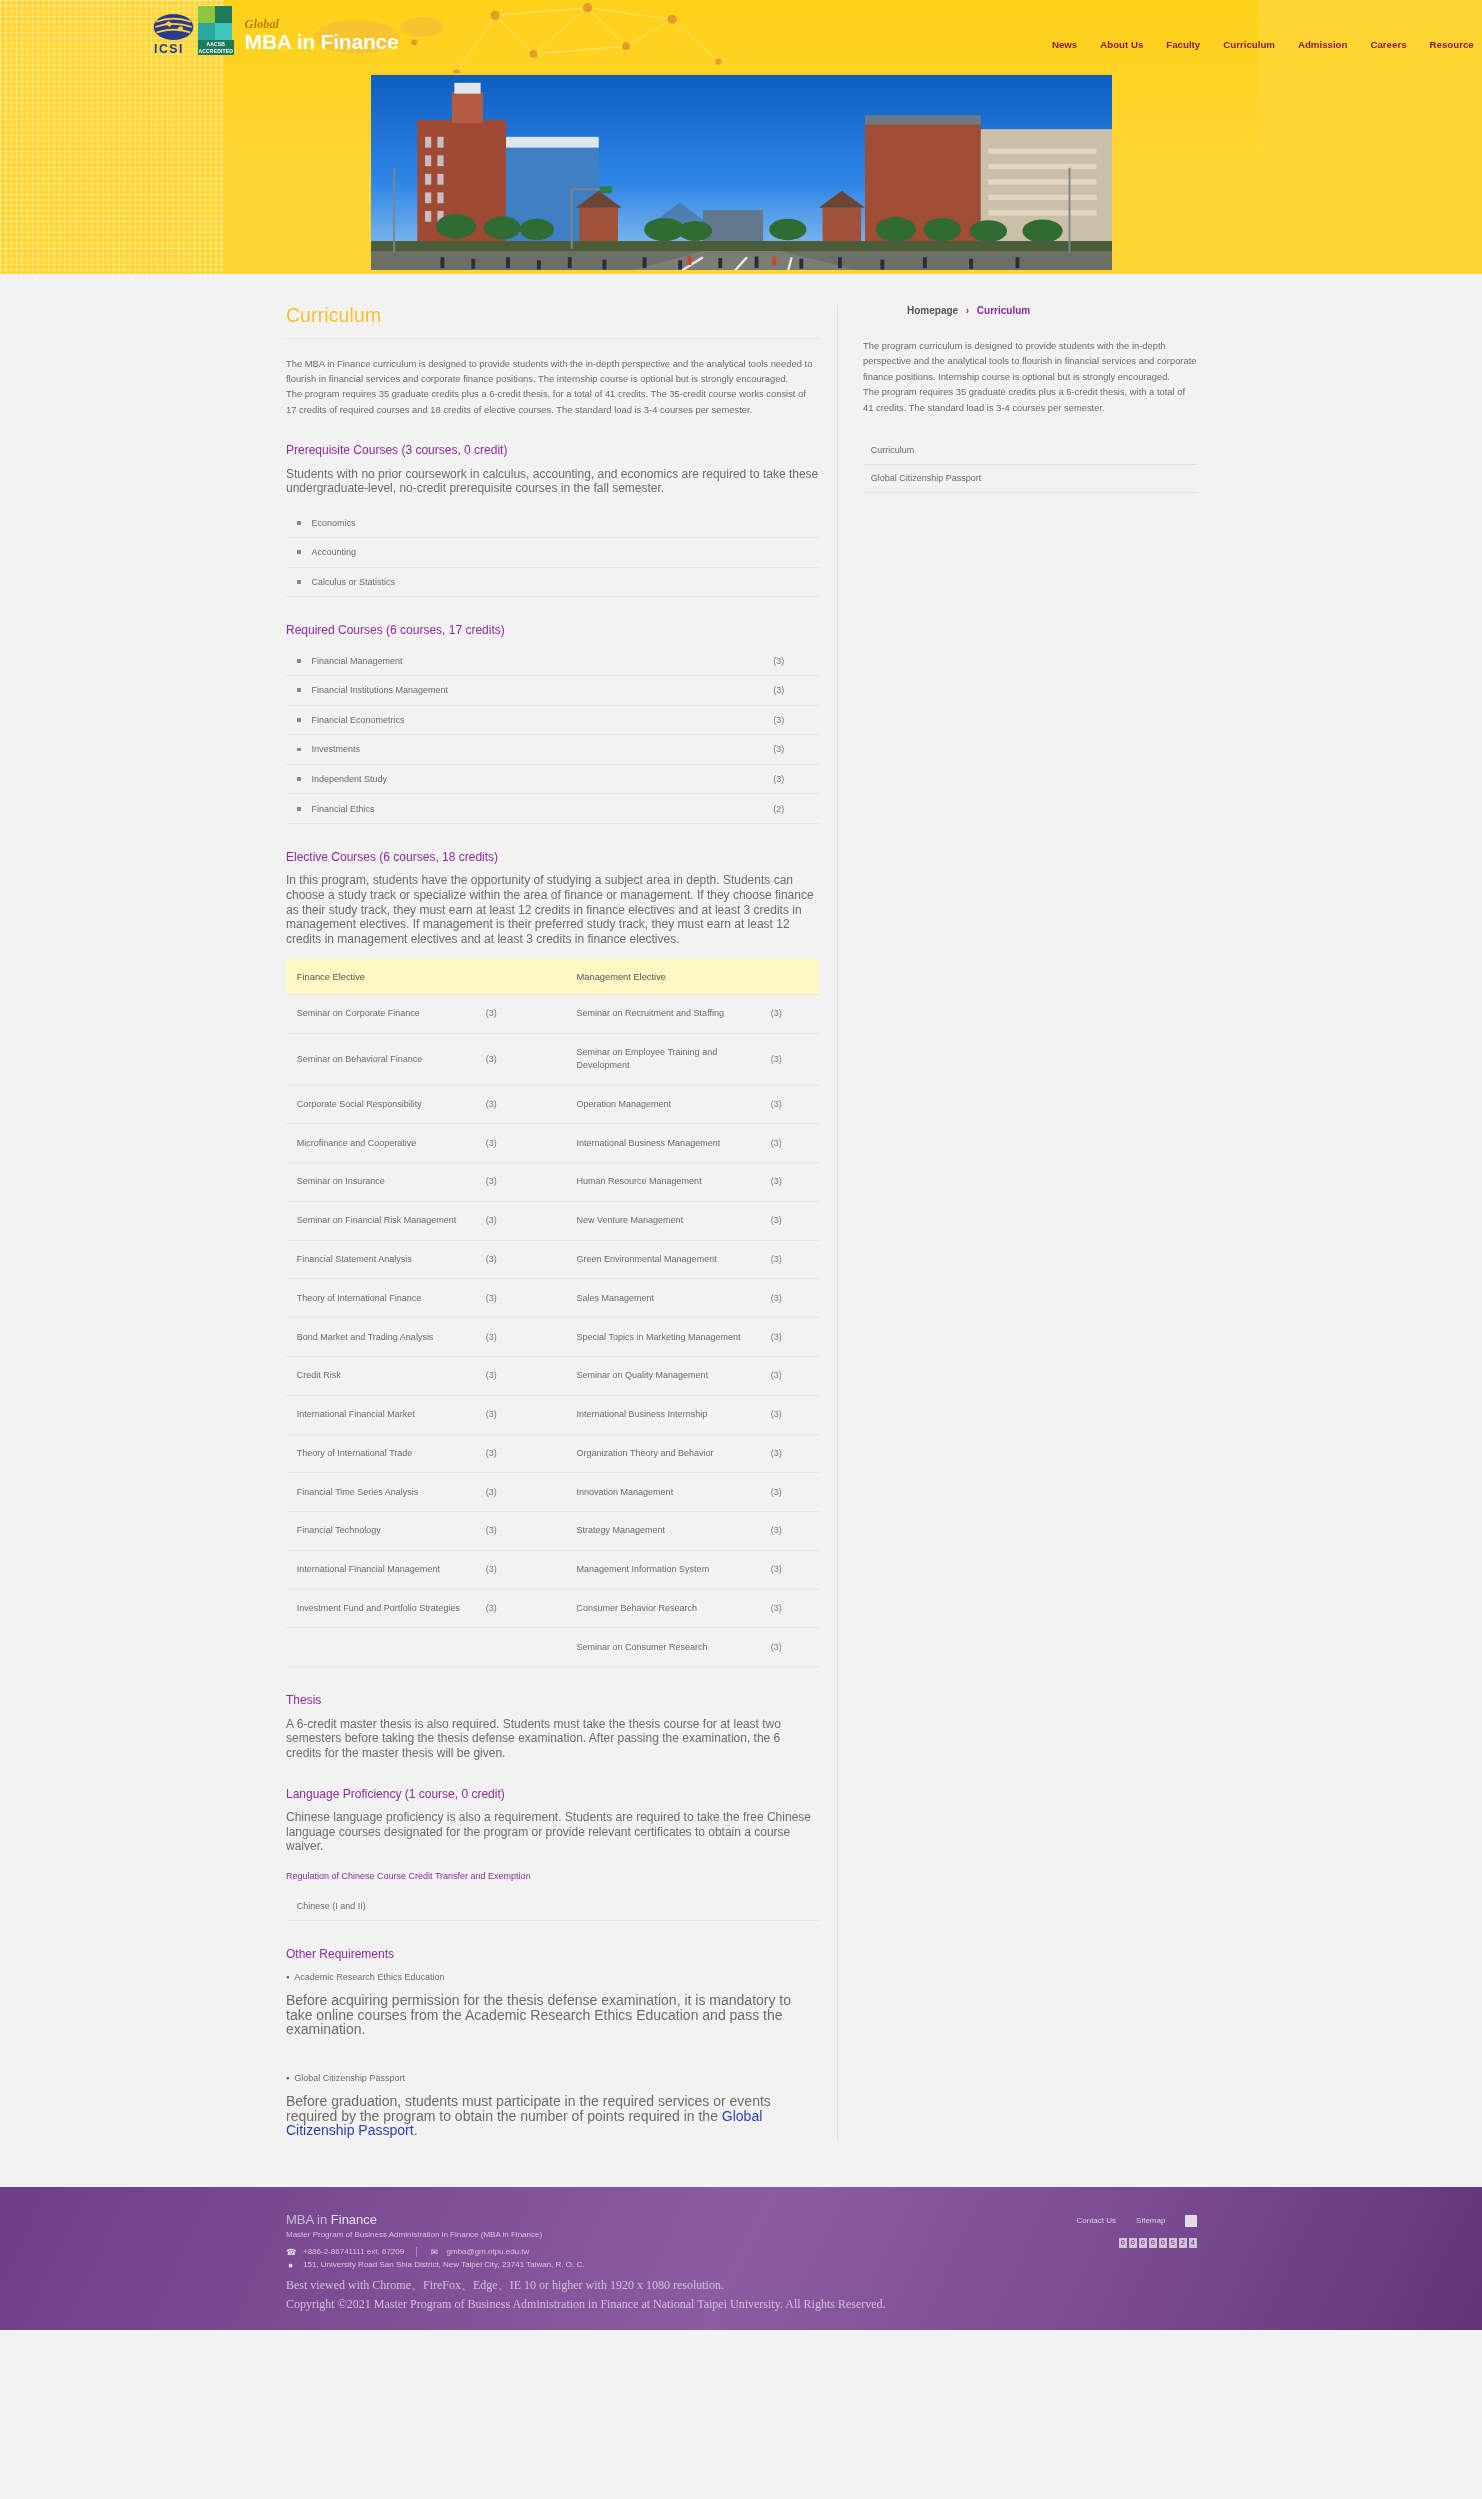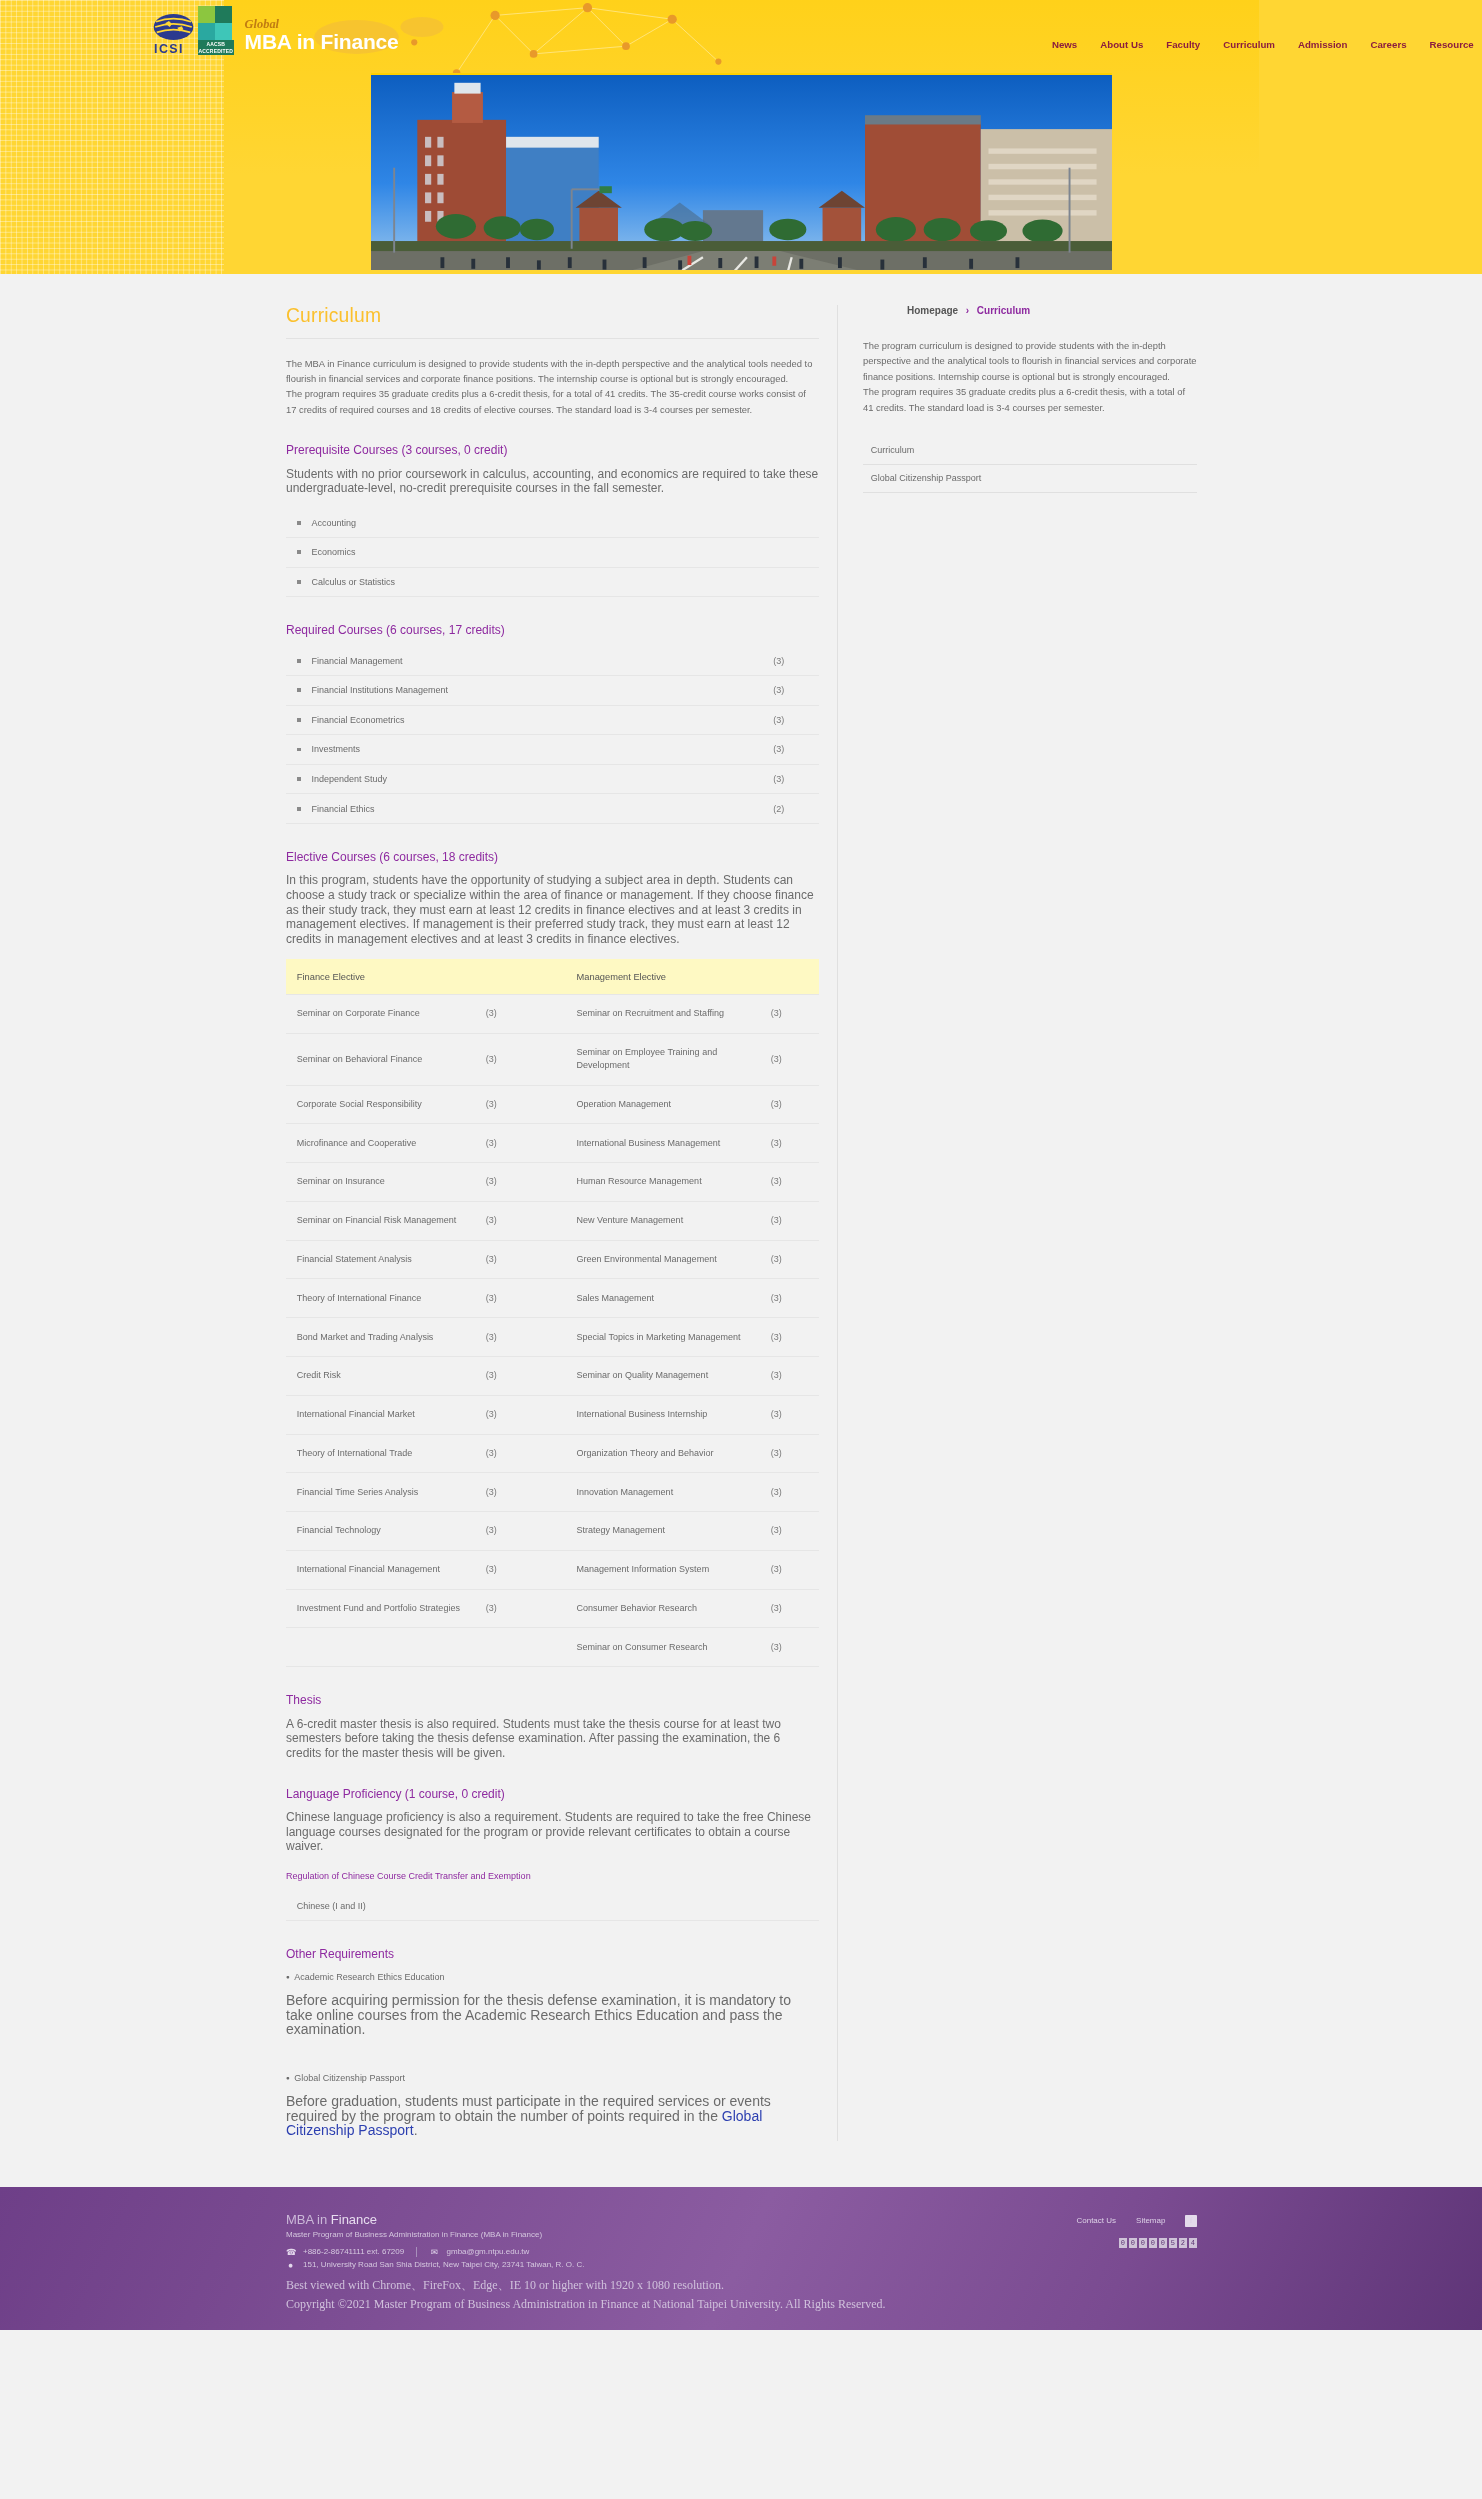--- a/index.html
+++ b/index.html
@@ -412,25 +412,25 @@
       <div class="intro">
         <p>The MBA in Finance curriculum is designed to provide students with the in-depth perspective and the analytical tools needed to flourish in financial services and corporate finance positions. The internship course is optional but is strongly encouraged.</p>
         <p>The program requires 35 graduate credits plus a 6-credit thesis, for a total of 41 credits. The 35-credit course works consist of 17 credits of required courses and 18 credits of elective courses. The standard load is 3-4 courses per semester.</p>
       </div>
 
       
       <h2 class="sec">Prerequisite Courses (3 courses, 0 credit)</h2>
       <div class="sec-desc">Students with no prior coursework in calculus, accounting, and economics are required to take these undergraduate-level, no-credit prerequisite courses in the fall semester.</div>
       <ul class="courses">
         <li>
+          <span class="nm">Economics</span>
+          <span class="cr"></span>
+        </li>
+        <li>
           <span class="nm">Accounting</span>
-          <span class="cr"></span>
-        </li>
-        <li>
-          <span class="nm">Economics</span>
           <span class="cr"></span>
         </li>
         <li>
           <span class="nm">Calculus or Statistics</span>
           <span class="cr"></span>
         </li>
       </ul>
 
       
       <h2 class="sec">Required Courses (6 courses, 17 credits)</h2>

